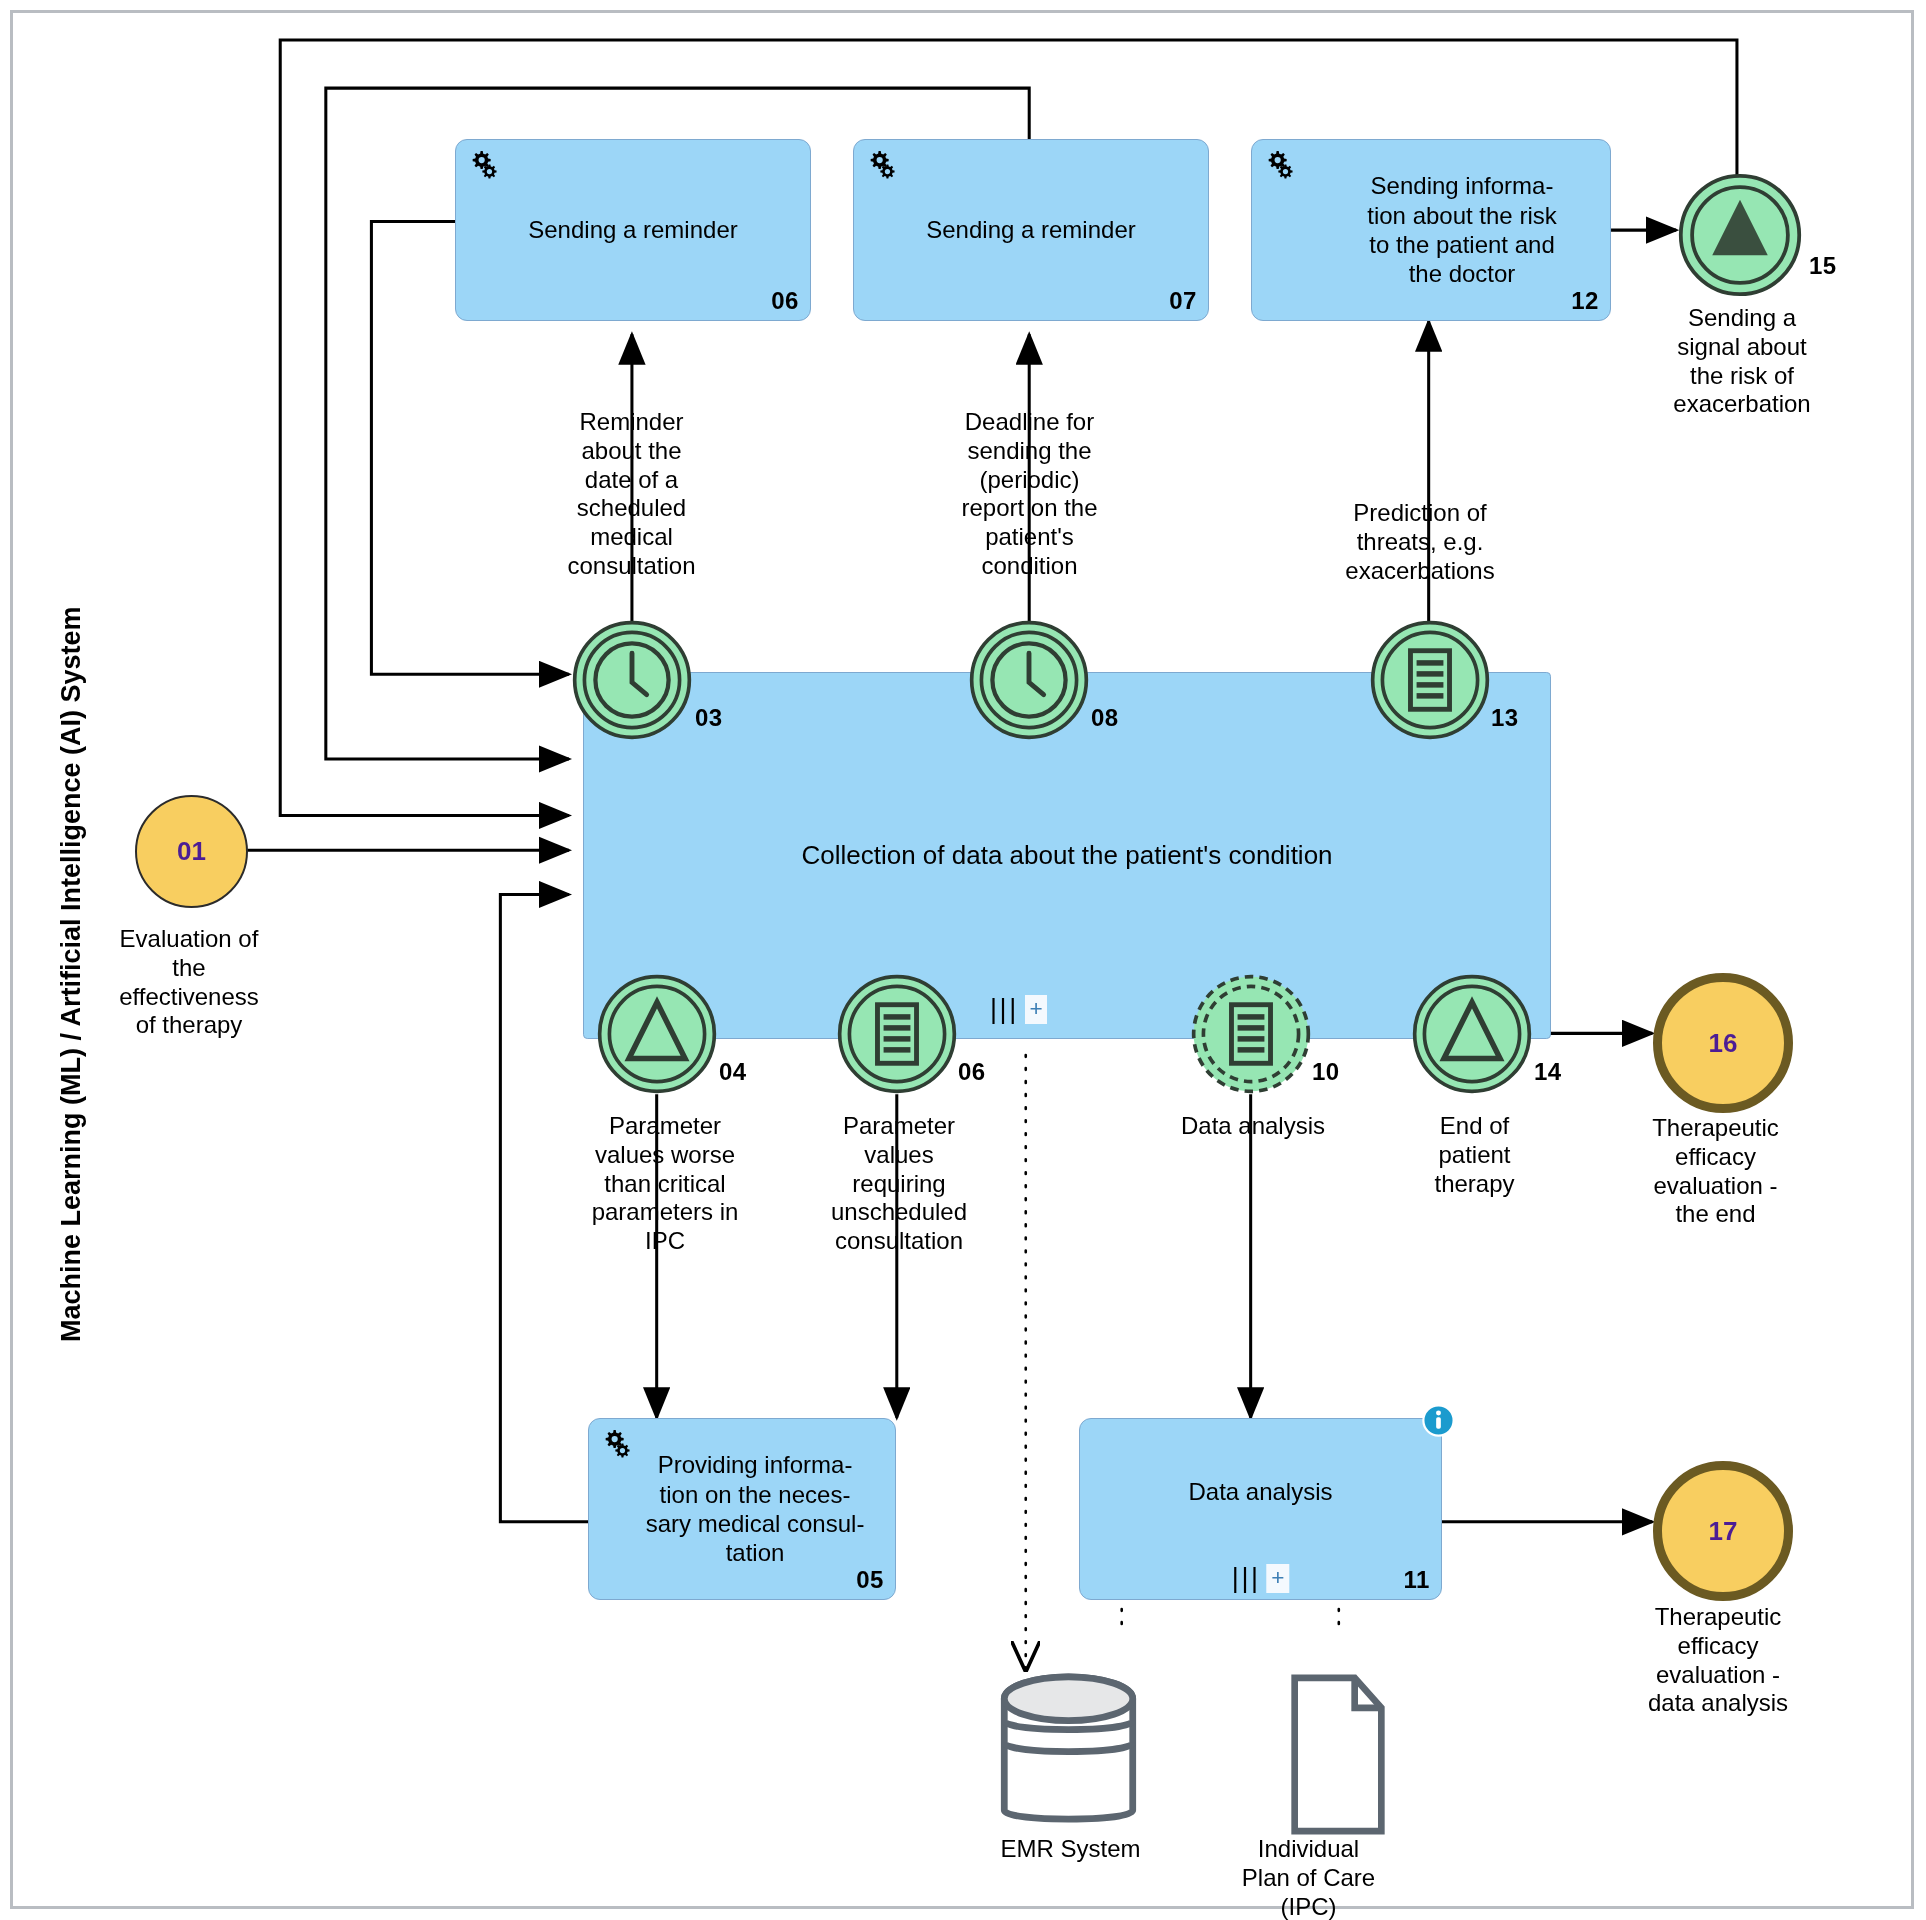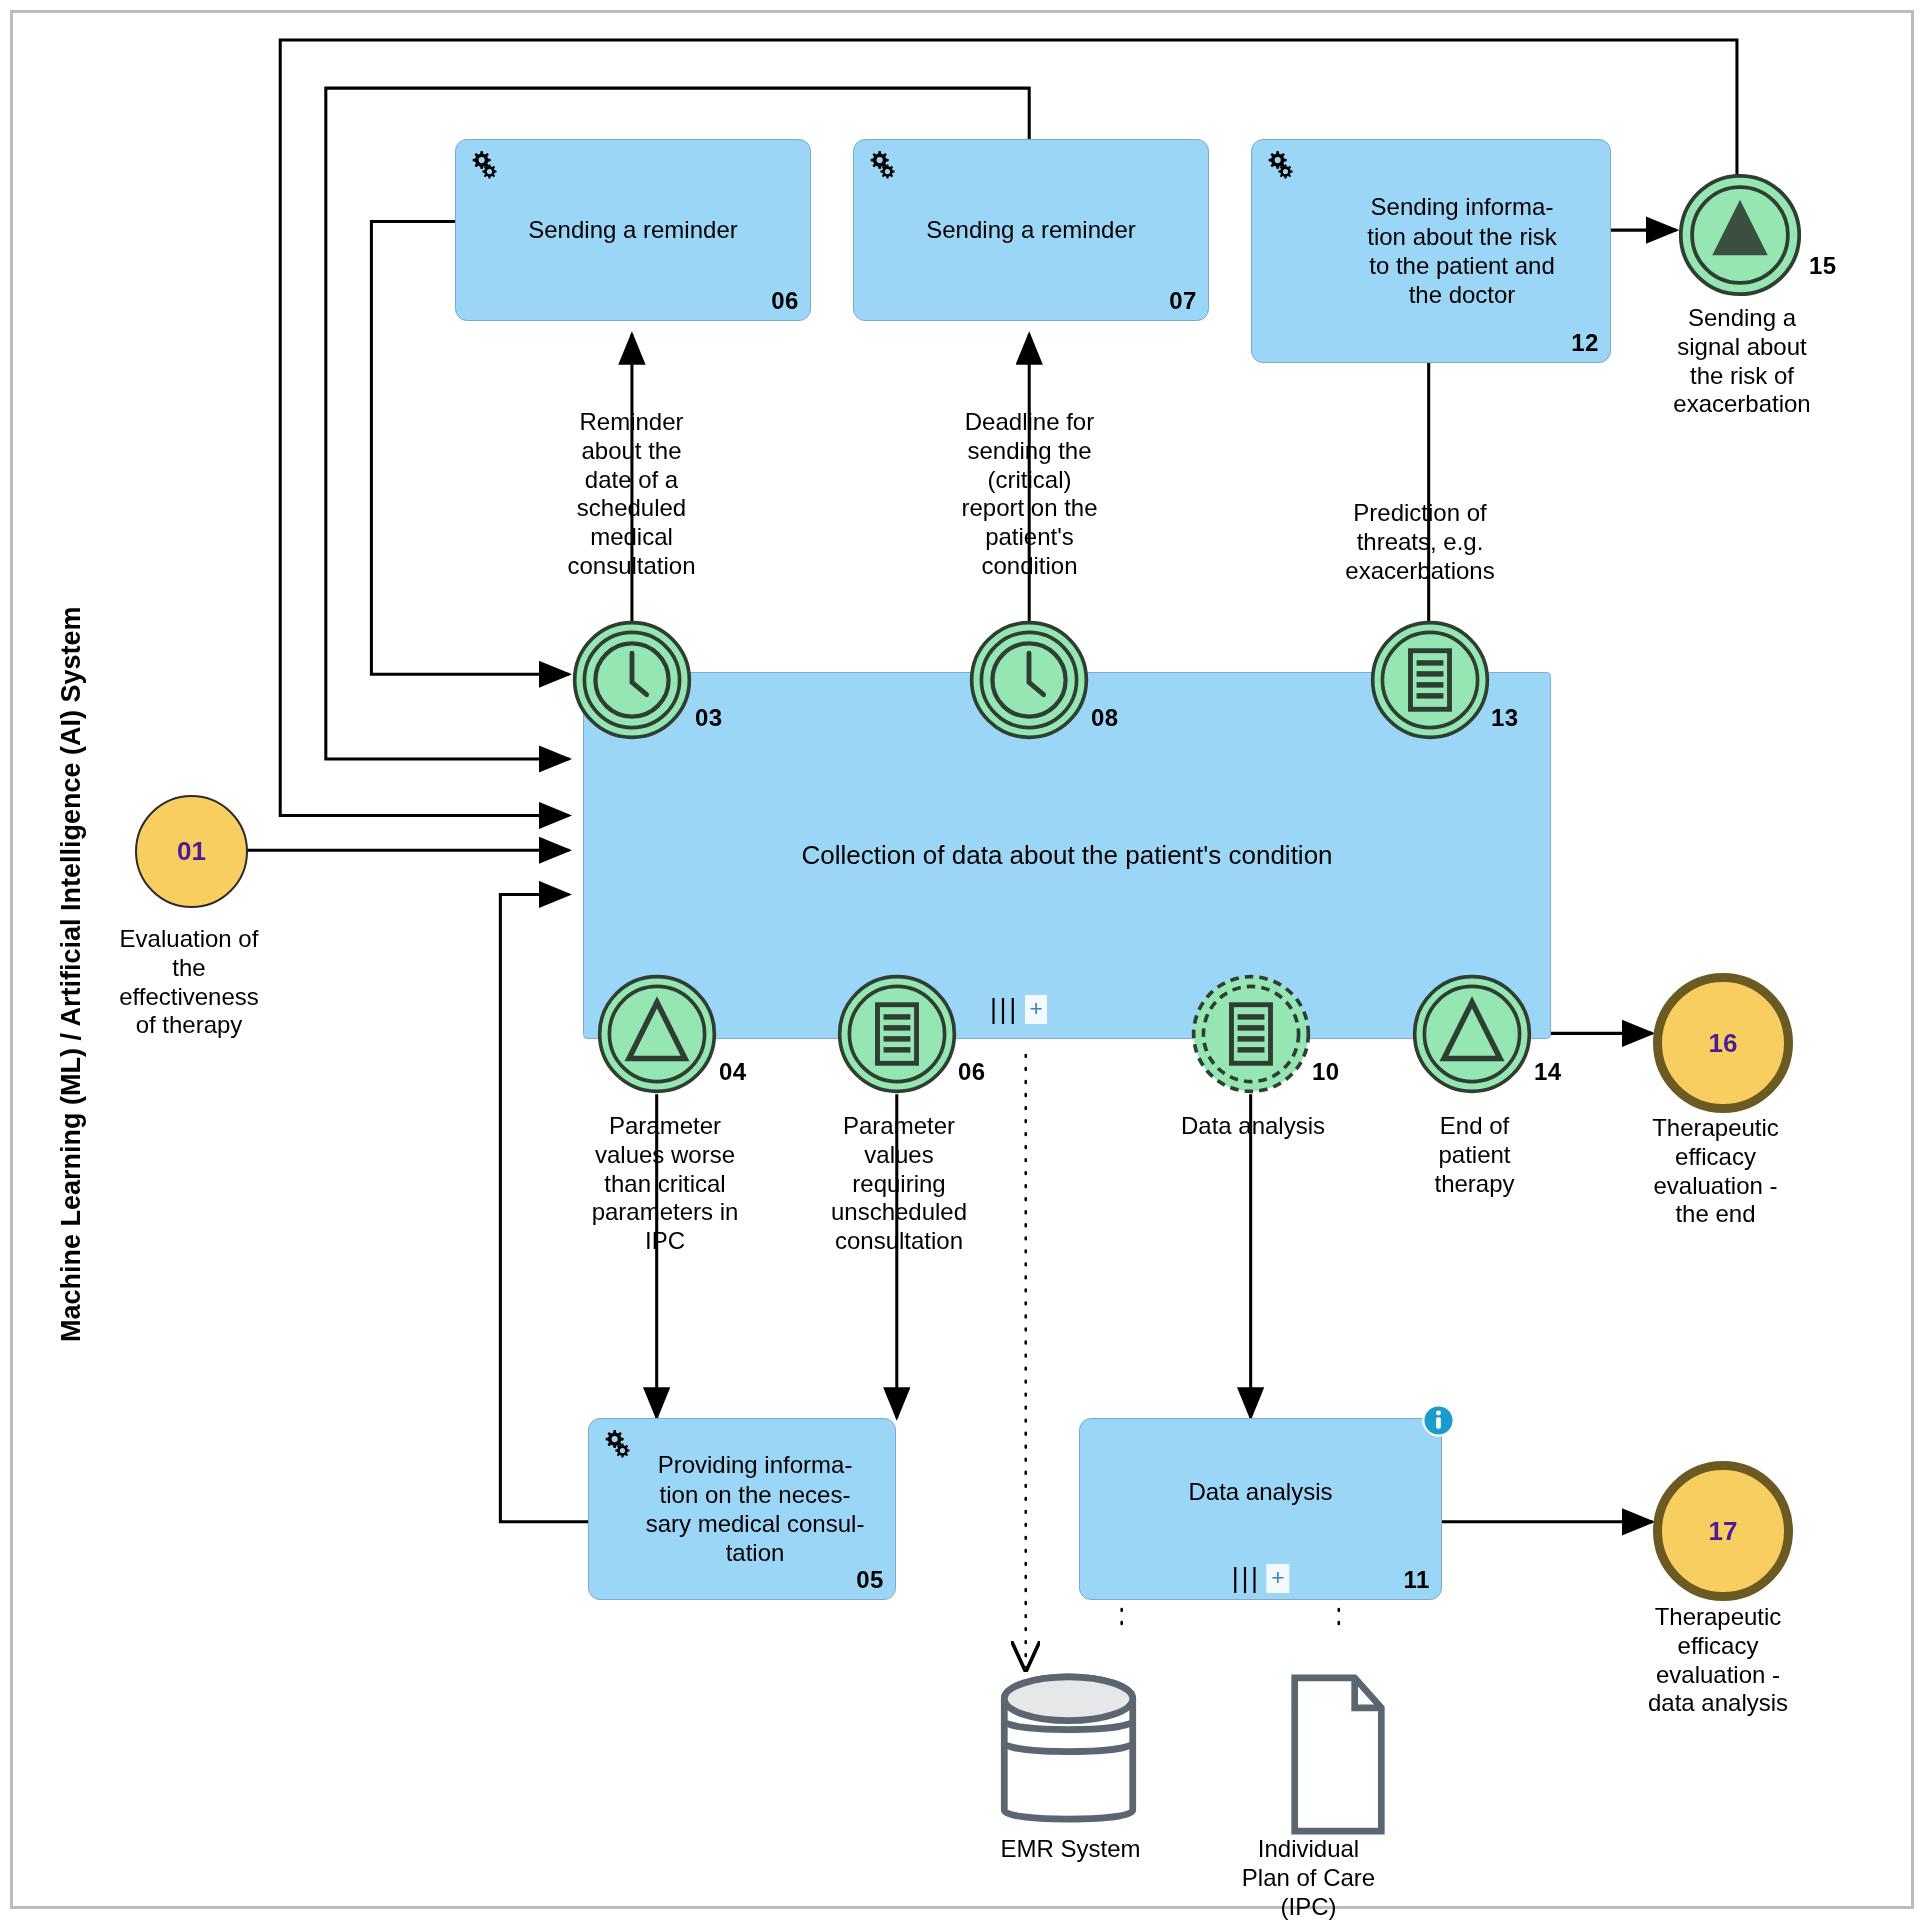--- a/index.html
+++ b/index.html
@@ -136,21 +136,21 @@
         <circle cx="10.35" cy="8.55" r="2.2" fill="#9CD6F7"></circle>
         <path d="M15.2 11.6 L16.5 11.6 L16.78 13.0 C17.15 13.1 17.5 13.24 17.8 13.44 L18.95 12.6 L19.85 13.5 L19.0 14.65 C19.2 14.95 19.34 15.3 19.44 15.67 L20.85 15.95 L20.85 17.25 L19.44 17.53 C19.34 17.9 19.2 18.25 19.0 18.55 L19.85 19.7 L18.95 20.6 L17.8 19.76 C17.5 19.96 17.15 20.1 16.78 20.2 L16.5 21.6 L15.2 21.6 L14.92 20.2 C14.55 20.1 14.2 19.96 13.9 19.76 L12.75 20.6 L11.85 19.7 L12.7 18.55 C12.5 18.25 12.36 17.9 12.26 17.53 L10.85 17.25 L10.85 15.95 L12.26 15.67 C12.36 15.3 12.5 14.95 12.7 14.65 L11.85 13.5 L12.75 12.6 L13.9 13.44 C14.2 13.24 14.55 13.1 14.92 13.0 z"></path>
         <circle cx="15.85" cy="16.6" r="1.85" fill="#9CD6F7"></circle>
       </g>
         </svg>
     </span>
     <span class="tasklabel" style="white-space:pre-line;">Sending a reminder</span>
     <span class="tasknum">07</span>
   </div>
 
-  <div class="node task" style="left:1251px;top:139px;width:360px;height:224px;padding-left:75px;">
+  <div class="node task" style="left:1251px;top:139px;width:360px;height:182px;padding-left:75px;">
     <span class="gear">
       <svg viewBox="0 0 24 24" width="34" height="34">
           <g fill="#000">
         <path d="M9.6 2.2 L11.1 2.2 L11.45 4.0 C11.95 4.12 12.4 4.3 12.8 4.56 L14.3 3.5 L15.4 4.6 L14.35 6.1 C14.6 6.5 14.78 6.95 14.9 7.45 L16.7 7.8 L16.7 9.3 L14.9 9.65 C14.78 10.15 14.6 10.6 14.35 11.0 L15.4 12.5 L14.3 13.6 L12.8 12.55 C12.4 12.8 11.95 12.98 11.45 13.1 L11.1 14.9 L9.6 14.9 L9.25 13.1 C8.75 12.98 8.3 12.8 7.9 12.55 L6.4 13.6 L5.3 12.5 L6.35 11.0 C6.1 10.6 5.92 10.15 5.8 9.65 L4.0 9.3 L4.0 7.8 L5.8 7.45 C5.92 6.95 6.1 6.5 6.35 6.1 L5.3 4.6 L6.4 3.5 L7.9 4.56 C8.3 4.3 8.75 4.12 9.25 4.0 z"></path>
         <circle cx="10.35" cy="8.55" r="2.2" fill="#9CD6F7"></circle>
         <path d="M15.2 11.6 L16.5 11.6 L16.78 13.0 C17.15 13.1 17.5 13.24 17.8 13.44 L18.95 12.6 L19.85 13.5 L19.0 14.65 C19.2 14.95 19.34 15.3 19.44 15.67 L20.85 15.95 L20.85 17.25 L19.44 17.53 C19.34 17.9 19.2 18.25 19.0 18.55 L19.85 19.7 L18.95 20.6 L17.8 19.76 C17.5 19.96 17.15 20.1 16.78 20.2 L16.5 21.6 L15.2 21.6 L14.92 20.2 C14.55 20.1 14.2 19.96 13.9 19.76 L12.75 20.6 L11.85 19.7 L12.7 18.55 C12.5 18.25 12.36 17.9 12.26 17.53 L10.85 17.25 L10.85 15.95 L12.26 15.67 C12.36 15.3 12.5 14.95 12.7 14.65 L11.85 13.5 L12.75 12.6 L13.9 13.44 C14.2 13.24 14.55 13.1 14.92 13.0 z"></path>
         <circle cx="15.85" cy="16.6" r="1.85" fill="#9CD6F7"></circle>
       </g>
         </svg>
     </span>
@@ -175,21 +175,21 @@
 exacerbation</div>
 
   <div class="lbl" style="left:536px;top:408px;width:191px;white-space:pre-line;">Reminder
 about the
 date of a
 scheduled
 medical
 consultation</div>
   <div class="lbl" style="left:934px;top:408px;width:191px;white-space:pre-line;">Deadline for
 sending the
-(critical)
+(periodic)
 report on the
 patient's
 condition</div>
   <div class="lbl" style="left:1320px;top:499px;width:200px;white-space:pre-line;">Prediction of
 threats, e.g.
 exacerbations</div>
 
   <div class="node pool" style="left:583px;top:672px;width:968px;height:367px;">
     <span>Collection of data about the patient's condition</span>
   </div>

